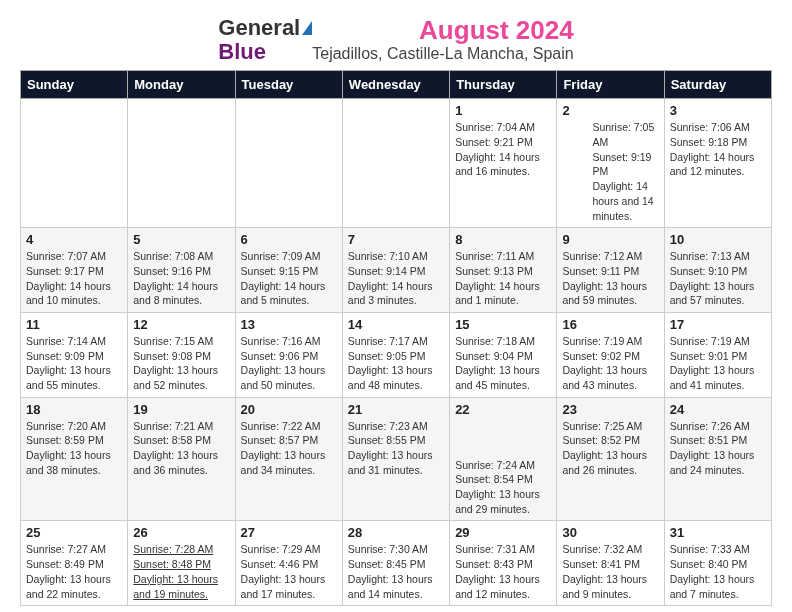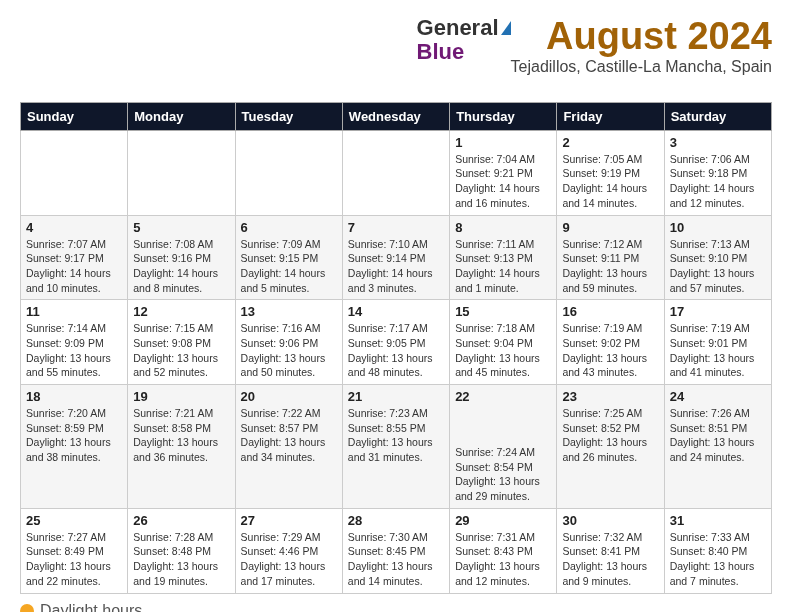--- a/index.html
+++ b/index.html
@@ -5,23 +5,23 @@
     * { box-sizing: border-box; margin: 0; padding: 0; }
     body {
       font-family: Arial, sans-serif;
       background: #fff;
       width: 792px;
       min-height: 612px;
       padding: 16px 20px;
     }
     .header-area {
       display: flex;
-      justify-content: flex-end;
+      justify-content: center;
       align-items: flex-start;
-      margin-bottom: 26px;
+      margin-bottom: 6px;
     }
     .logo {
       display: flex;
       flex-direction: column;
       line-height: 1.1;
     }
     .logo-general {
       font-size: 22px;
       font-weight: bold;
       color: #333;
@@ -37,23 +37,23 @@
       height: 0;
       border-left: 10px solid transparent;
       border-bottom: 14px solid #2271b3;
       margin-left: 2px;
       vertical-align: middle;
     }
     .title-area {
       text-align: right;
     }
     .month-year {
-      font-size: 38px;
-      font-weight: bold;
-      color: #a16207;
+      font-size: 26px;
+      font-weight: bold;
+      color: #ec4899;
       line-height: 1.1;
     }
     .location {
       font-size: 16px;
       color: #444;
     }
     .calendar {
       width: 100%;
       border-collapse: collapse;
       font-size: 11px;
@@ -151,21 +151,21 @@
         <td class="empty-cell"></td>
         <td class="empty-cell"></td>
         <td>
           <span class="day-num">1</span>
           <div class="day-detail" style="white-space: pre-line;">Sunrise: 7:04 AM
 Sunset: 9:21 PM
 Daylight: 14 hours and 16 minutes.</div>
         </td>
         <td>
           <span class="day-num">2</span>
-          <div class="day-detail" style="white-space: pre-line;">Sunrise: 7:05 AM
+          <div class="day-detail" style="white-space: pre-line; margin-left: 30px;">Sunrise: 7:05 AM
 Sunset: 9:19 PM
 Daylight: 14 hours and 14 minutes.</div>
         </td>
         <td>
           <span class="day-num">3</span>
           <div class="day-detail" style="white-space: pre-line;">Sunrise: 7:06 AM
 Sunset: 9:18 PM
 Daylight: 14 hours and 12 minutes.</div>
         </td>
       </tr>
@@ -303,21 +303,21 @@
       </tr>
       <tr class="row-odd">
         <td>
           <span class="day-num">25</span>
           <div class="day-detail" style="white-space: pre-line;">Sunrise: 7:27 AM
 Sunset: 8:49 PM
 Daylight: 13 hours and 22 minutes.</div>
         </td>
         <td>
           <span class="day-num">26</span>
-          <div class="day-detail" style="white-space: pre-line;">Sunrise: 7:28 AM
+          <div class="day-detail" style="white-space: pre-line; text-decoration: underline;">Sunrise: 7:28 AM
 Sunset: 8:48 PM
 Daylight: 13 hours and 19 minutes.</div>
         </td>
         <td>
           <span class="day-num">27</span>
           <div class="day-detail" style="white-space: pre-line;">Sunrise: 7:29 AM
 Sunset: 4:46 PM
 Daylight: 13 hours and 17 minutes.</div>
         </td>
         <td>

